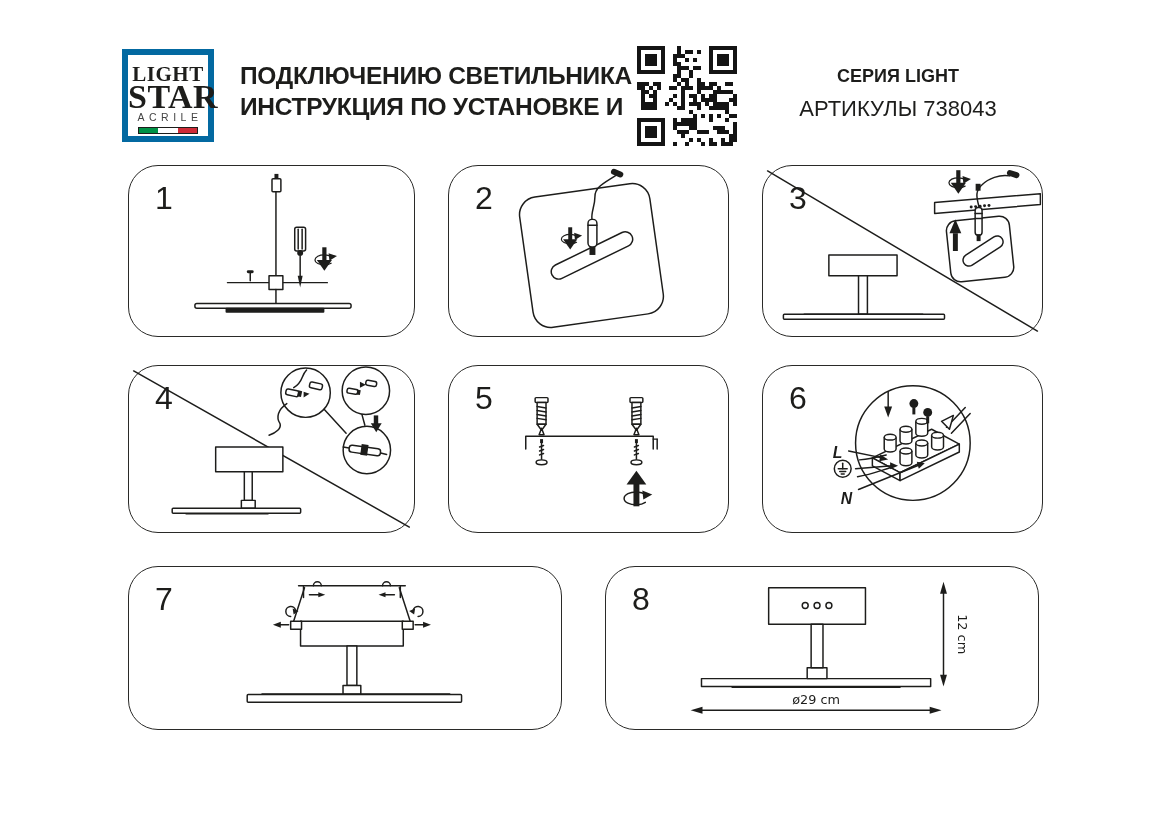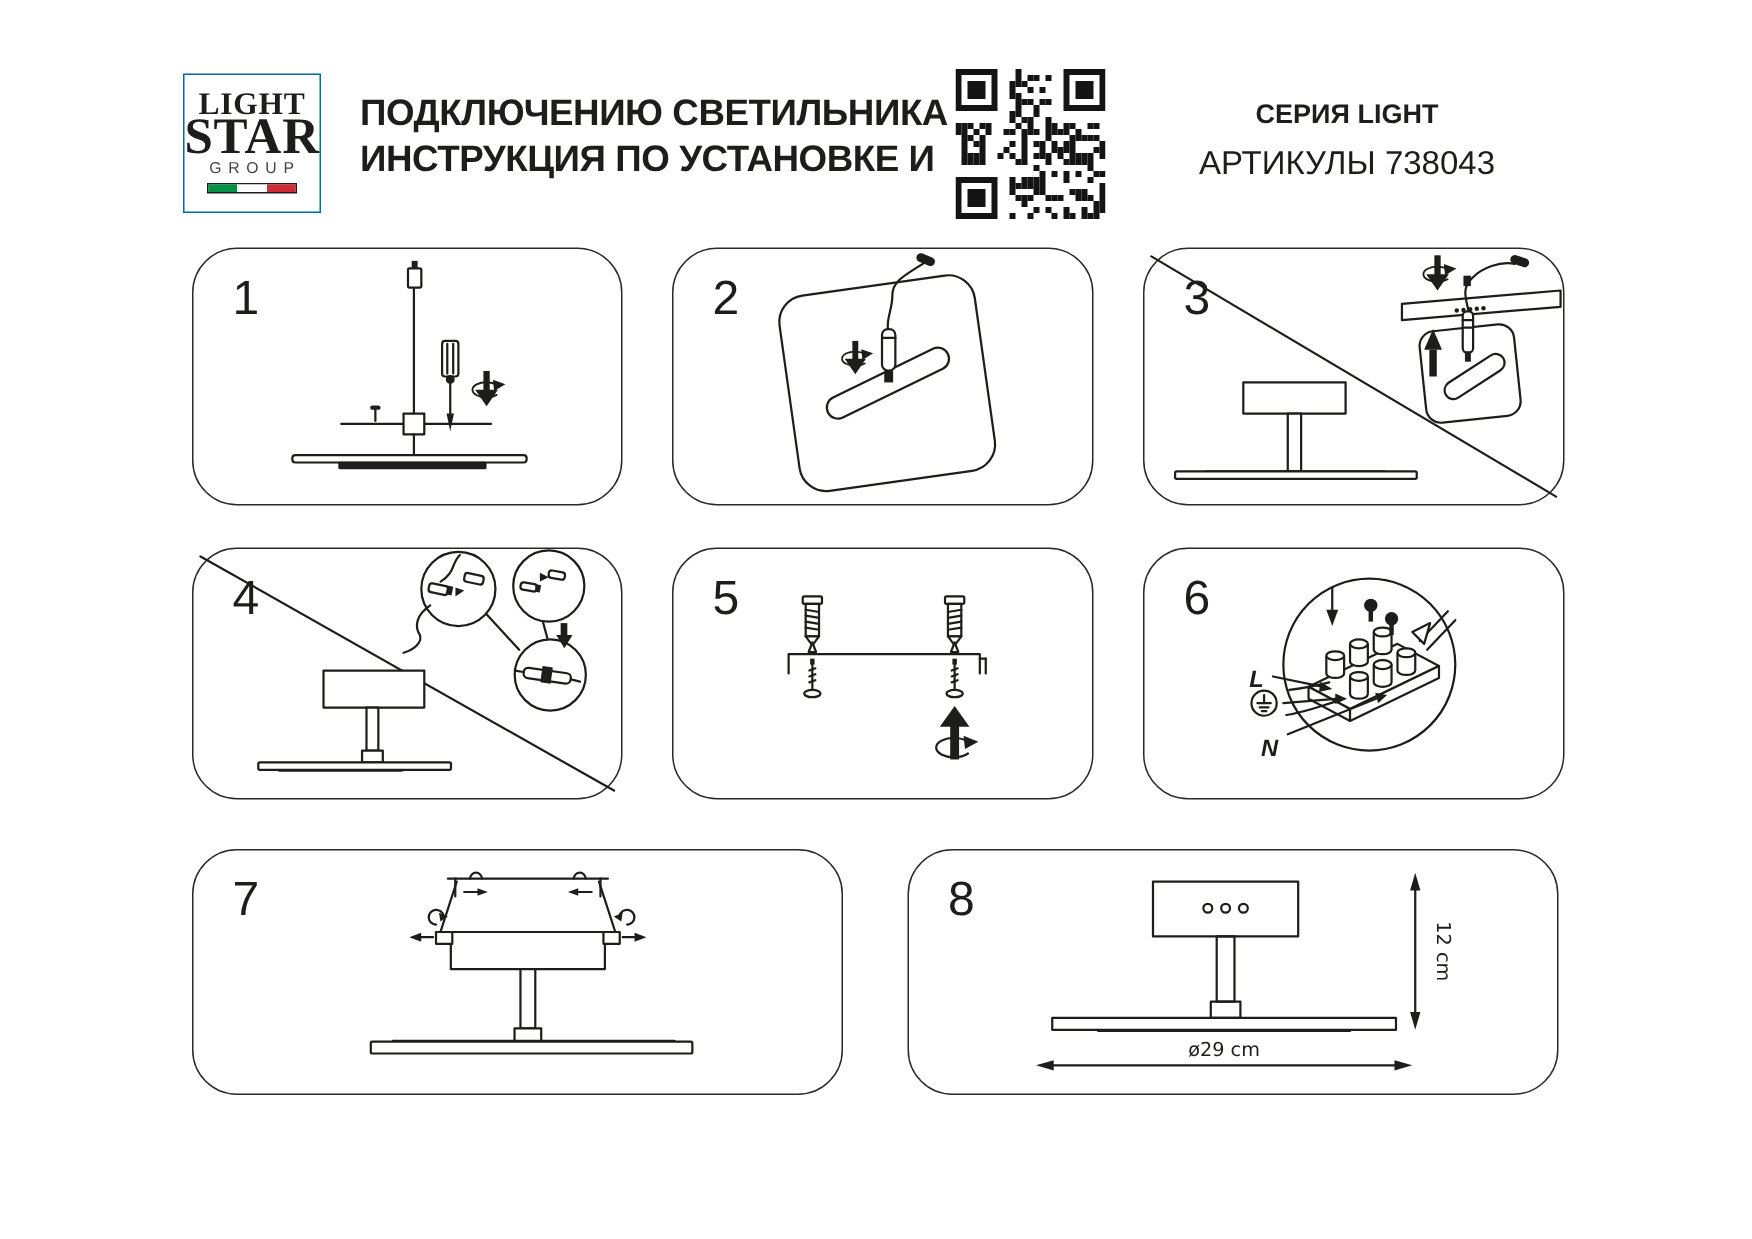--- a/index.html
+++ b/index.html
@@ -1,19 +1,19 @@
 <!DOCTYPE html>
 <html><head>
 <meta charset="utf-8">
 <style>
   html,body{margin:0;padding:0;background:#fff;}
   .page{position:relative;width:1168px;height:826px;background:#fff;overflow:hidden;
         font-family:"Liberation Sans",sans-serif;color:#1d1d1b;}
   
-  .logo-box{position:absolute;left:122px;top:49px;width:92px;height:93px;border:1px solid #0369a1;
+  .logo-box{position:absolute;left:122px;top:49px;width:92px;height:93px;border:6px solid #0369a1;
             box-sizing:border-box;text-align:center;padding-top:9px;}
   .logo-light{font-family:"Liberation Serif",serif;font-weight:700;font-size:21px;line-height:21px;letter-spacing:.5px;}
   .logo-star{font-family:"Liberation Serif",serif;font-weight:700;font-size:34px;line-height:24px;letter-spacing:.5px;}
   .logo-group{font-size:10.5px;letter-spacing:4.5px;color:#444;margin-top:2px;margin-left:4px;}
   .logo-flag{width:58px;height:5px;margin:4px auto 0;border:1px solid #1d1d1b;display:flex;}
   .logo-flag span{flex:1;}
   .fg{background:#009246;} .fwh{background:#ffffff;} .fr{background:#ce2b37;}
   .title{position:absolute;left:240px;top:60px;font-size:24.5px;line-height:31px;font-weight:700;letter-spacing:-.3px;}
   .qr{position:absolute;left:637px;top:46px;width:100px;height:100px;}
   .series-block{position:absolute;left:770px;top:66px;width:256px;text-align:center;}
@@ -32,21 +32,21 @@
   .footer{position:absolute;left:0;top:761px;width:100%;text-align:center;font-size:18.5px;font-weight:700;}
 </style>
 </head>
 <body>
 
 <div class="page">
 
   <div class="logo-box">
     <div class="logo-light">LIGHT</div>
     <div class="logo-star">STAR</div>
-    <div class="logo-group">GROUP</div>
+    <div class="logo-group">ACRILE</div>
     <div class="logo-flag">
       <span class="fg"></span>
         <span class="fwh"></span>
         <span class="fr"></span>
     </div>
   </div>
 
   <div class="title">
     <div>ПОДКЛЮЧЕНИЮ СВЕТИЛЬНИКА</div>
     <div>ИНСТРУКЦИЯ ПО УСТАНОВКЕ И</div>

